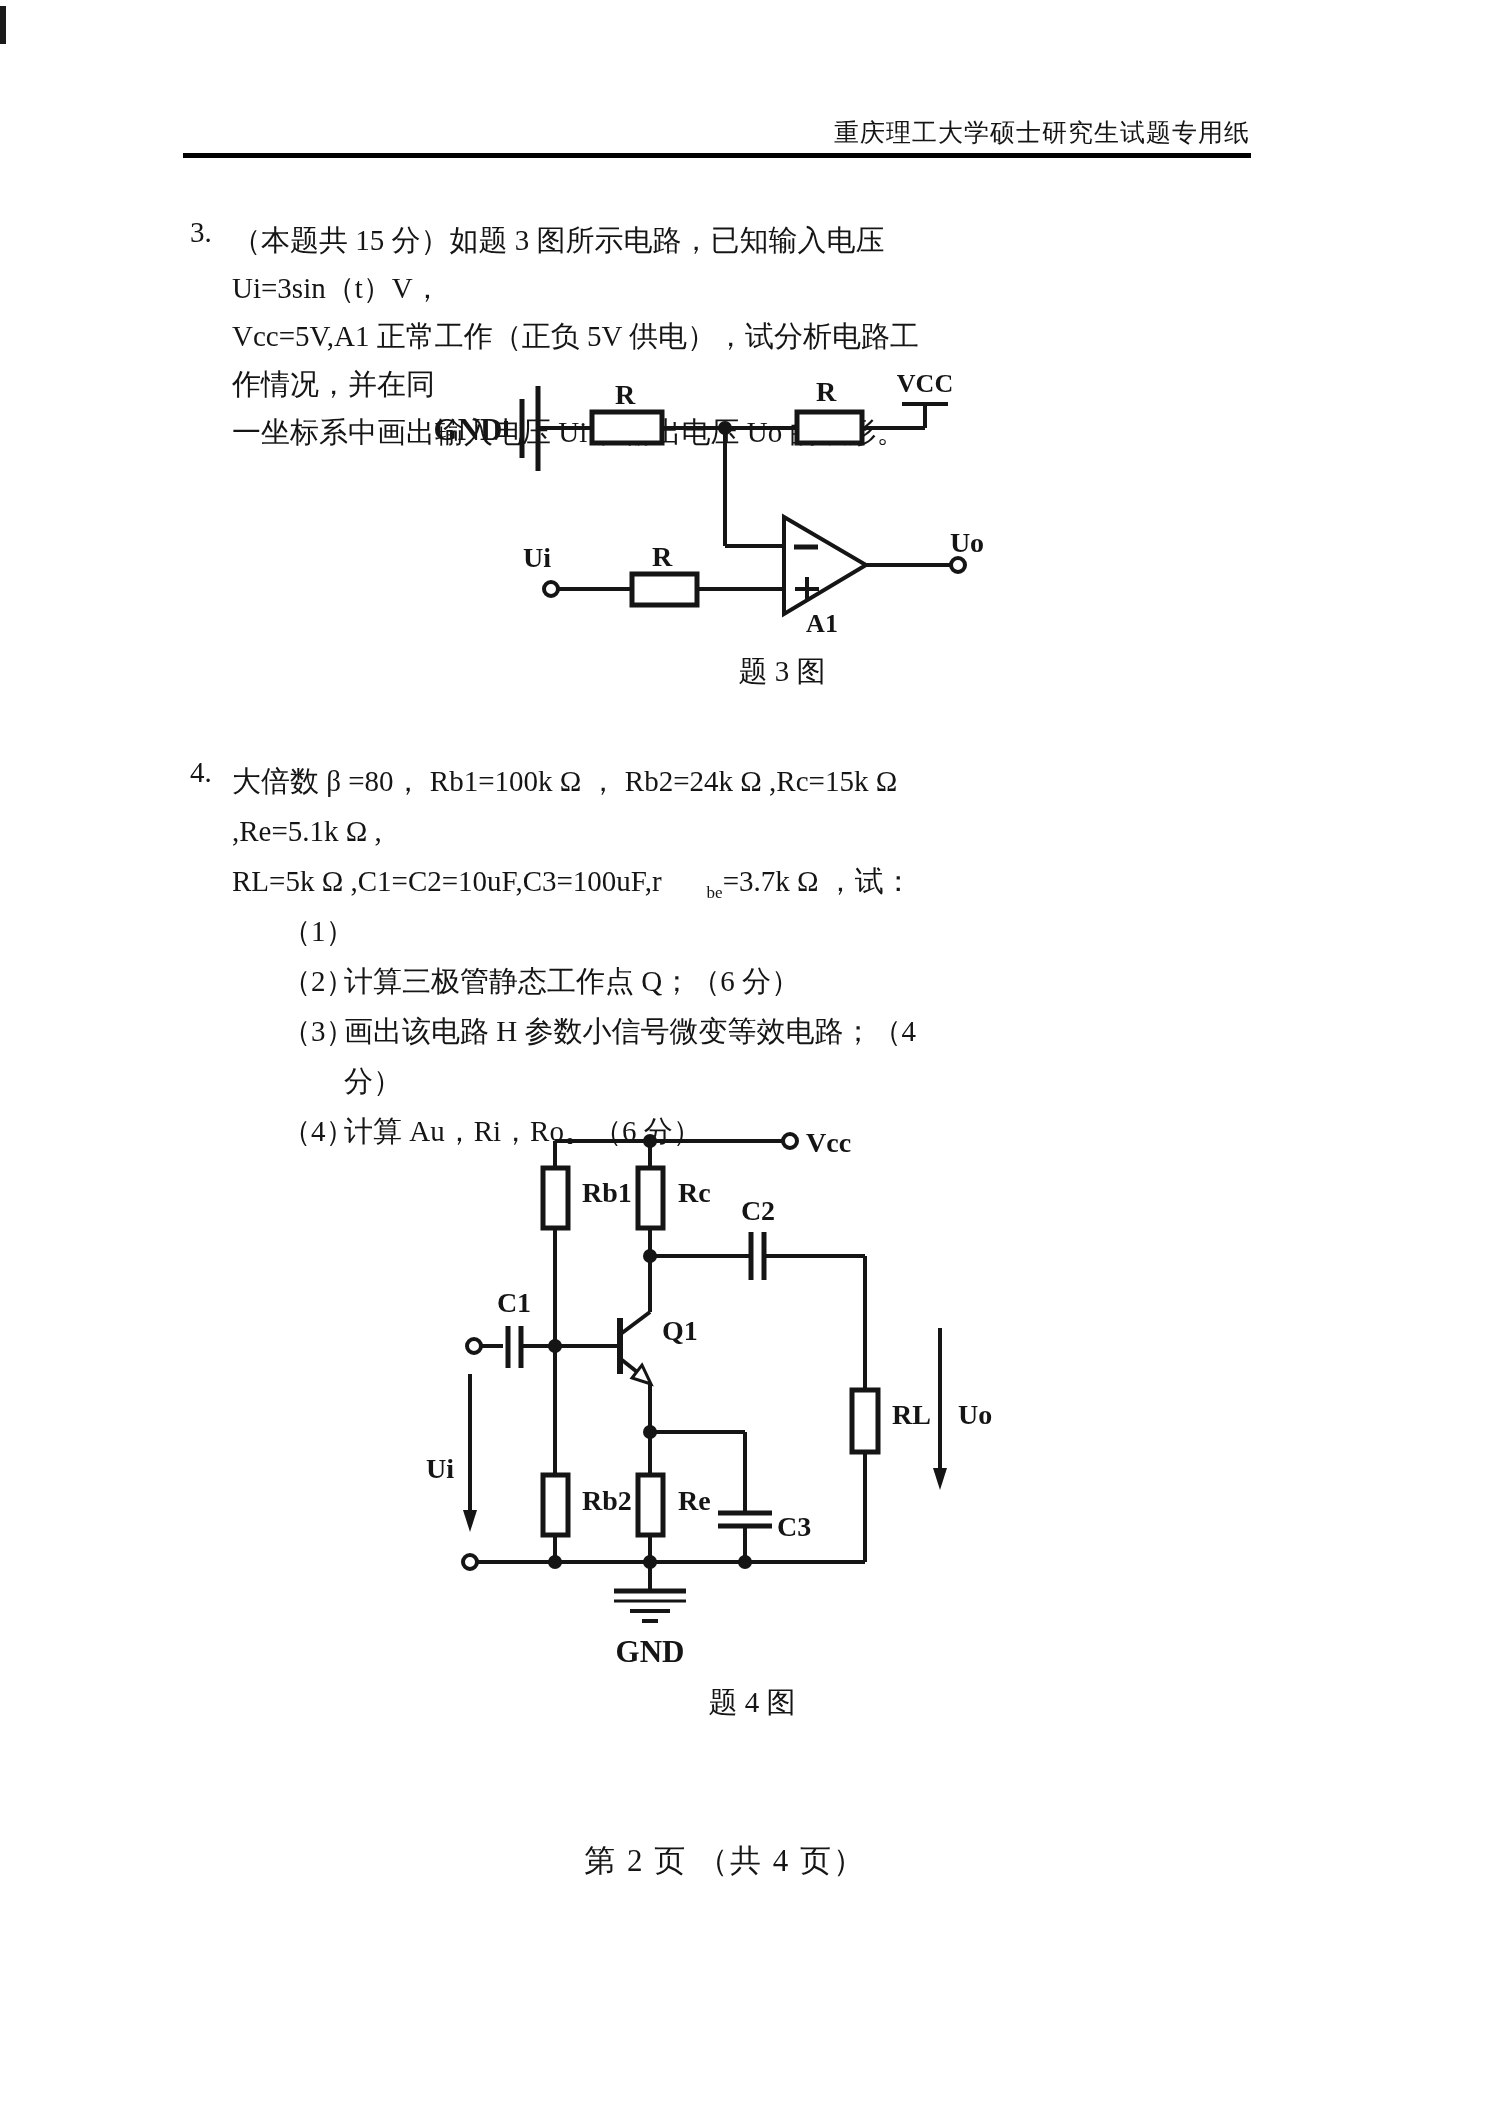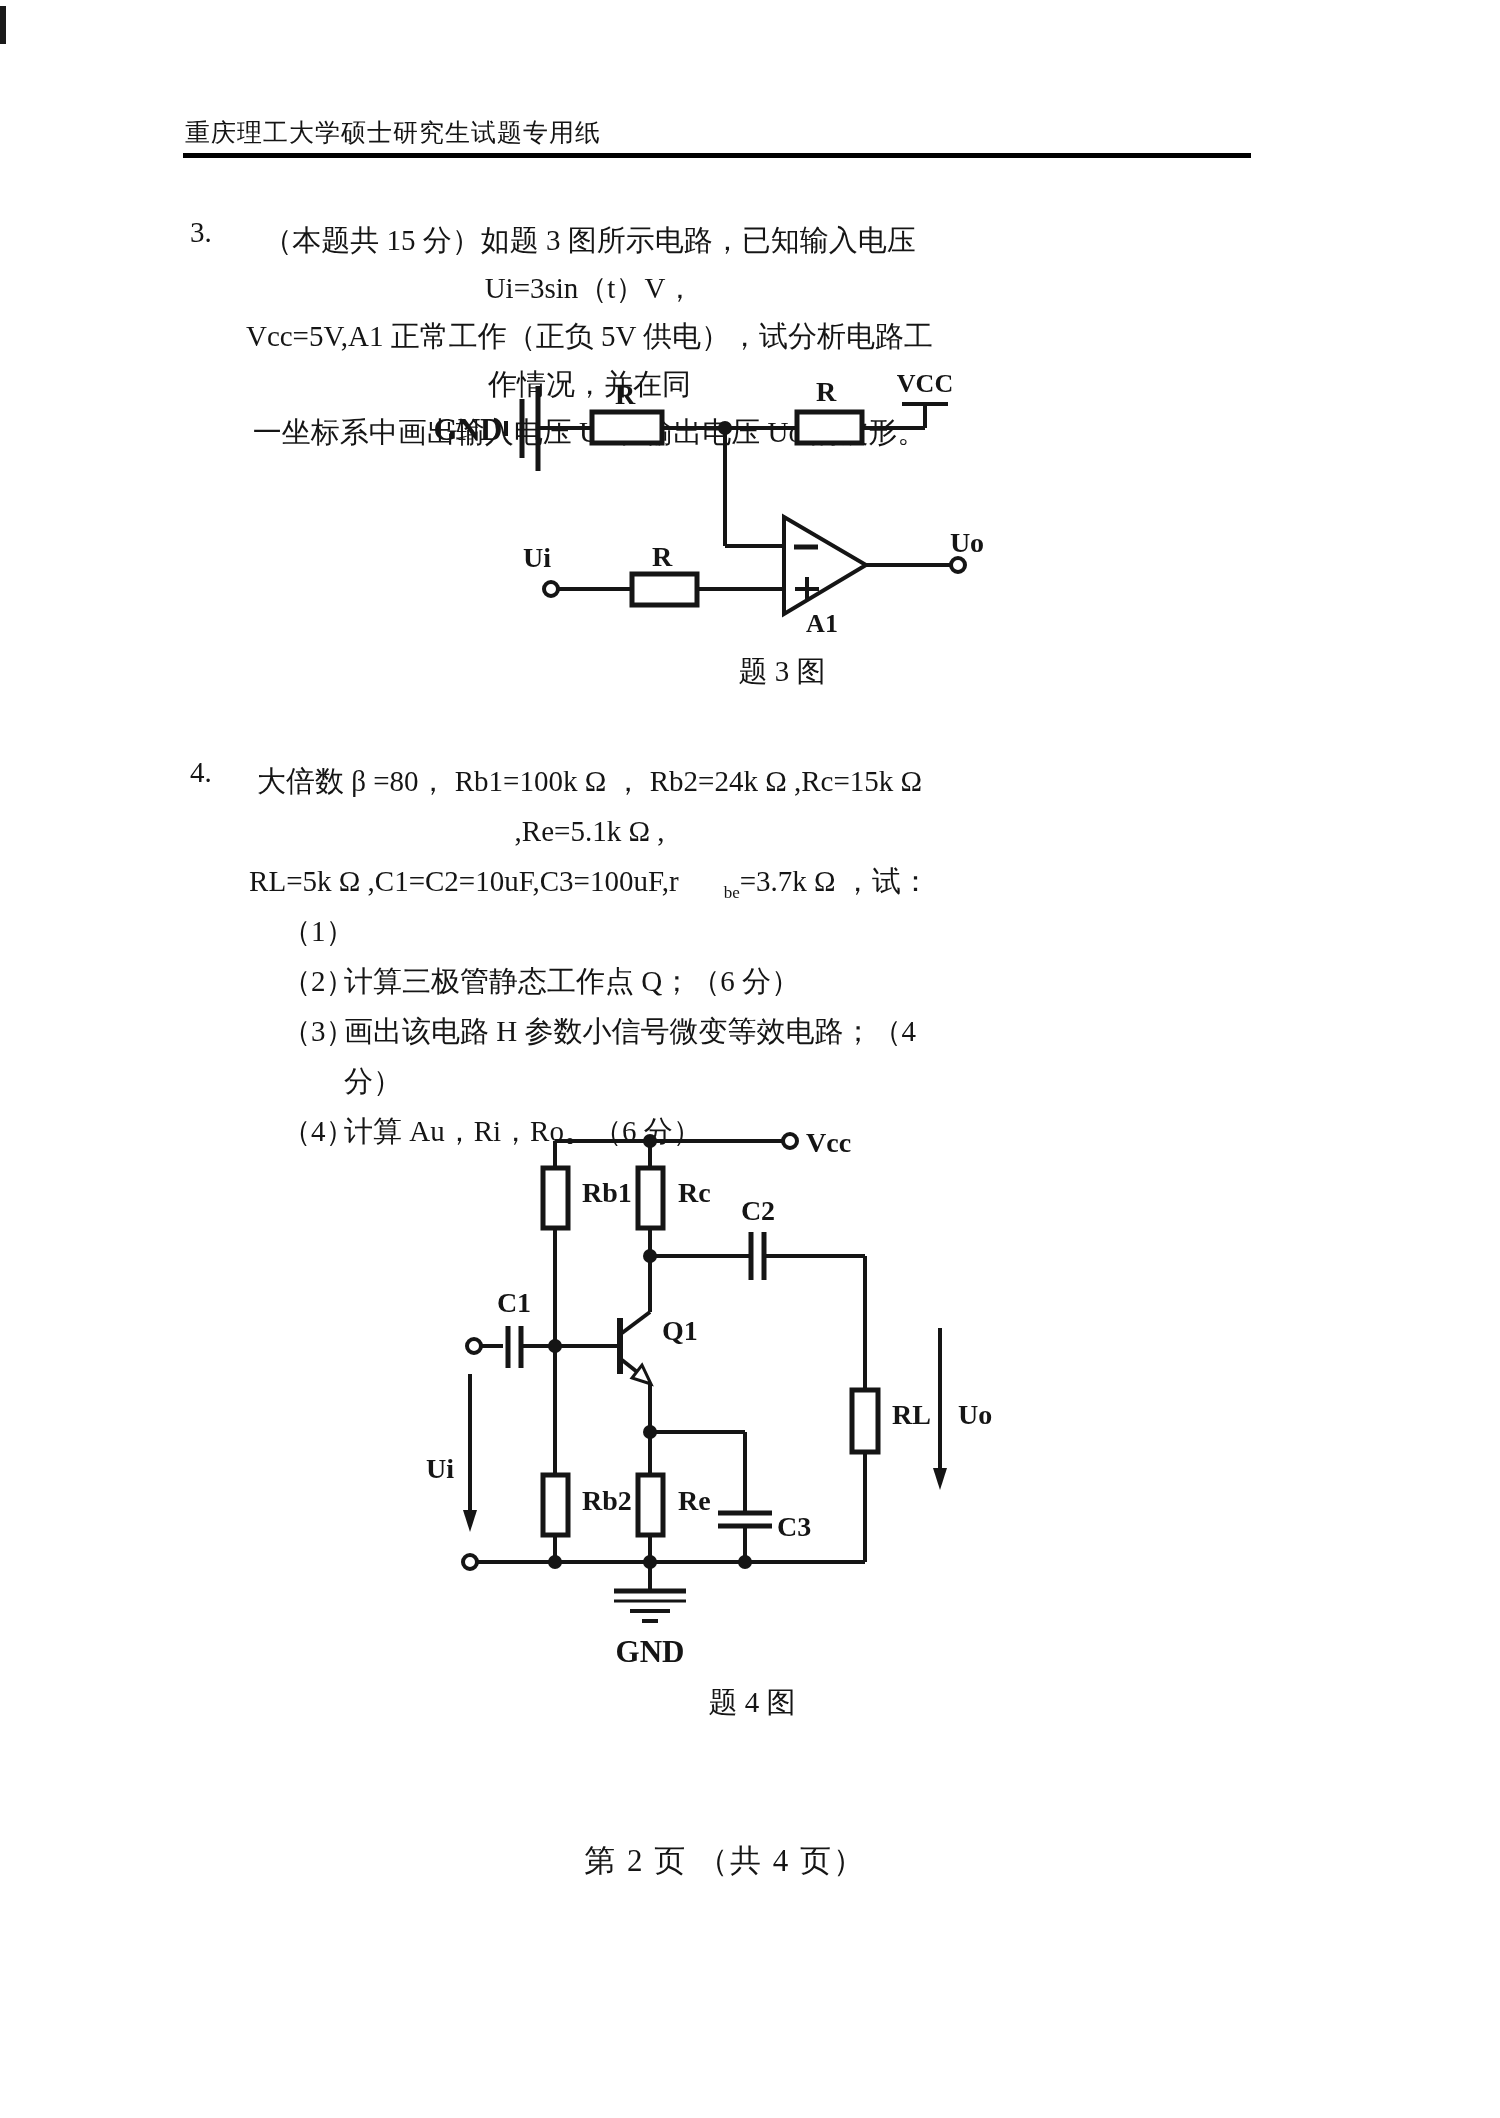--- a/index.html
+++ b/index.html
@@ -2,26 +2,26 @@
 <html><head>
 <meta charset="utf-8">
 <style>
   html,body{margin:0;padding:0;}
   body{
     width:1500px;height:2118px;background:#ffffff;position:relative;
     font-family:"Liberation Serif","DejaVu Serif",serif;color:#151515;
   }
   .abs{position:absolute;}
   #scan-artifact{left:0;top:6px;width:6px;height:38px;background:#1a1a1a;}
-  #header-text{left:185px;top:116px;width:1065px;text-align:left;font-size:25px;letter-spacing:1px;}
+  #header-text{left:185px;top:116px;width:1065px;text-align:right;font-size:25px;letter-spacing:1px;}
   #header-rule{left:183px;top:153px;width:1068px;height:5px;background:#000;}
   .q-num{font-size:29px;}
   #q3-num{left:190px;top:216px;}
   #q4-num{left:190px;top:756px;}
-  .q-body{font-size:29px;text-align:center;}
+  .q-body{font-size:29px;}
   #q3-lines{left:232px;top:216px;width:715px;line-height:48px;}
   #q4-lines{left:232px;top:756px;width:715px;line-height:50px;}
   #q4-items{left:282px;top:906px;width:680px;line-height:50px;font-size:29px;}
   .item-row{display:flex;}
   .item-num{width:62px;flex:0 0 auto;}
   sub{font-size:17px;margin-left:45px;}
   #fig3{left:320px;top:360px;}
   #fig4{left:400px;top:1105px;}
   #footer-text{left:450px;top:1840px;width:550px;text-align:center;font-size:31px;letter-spacing:2px;}
   svg text{font-family:"Liberation Serif","DejaVu Serif",serif;fill:#151515;}

